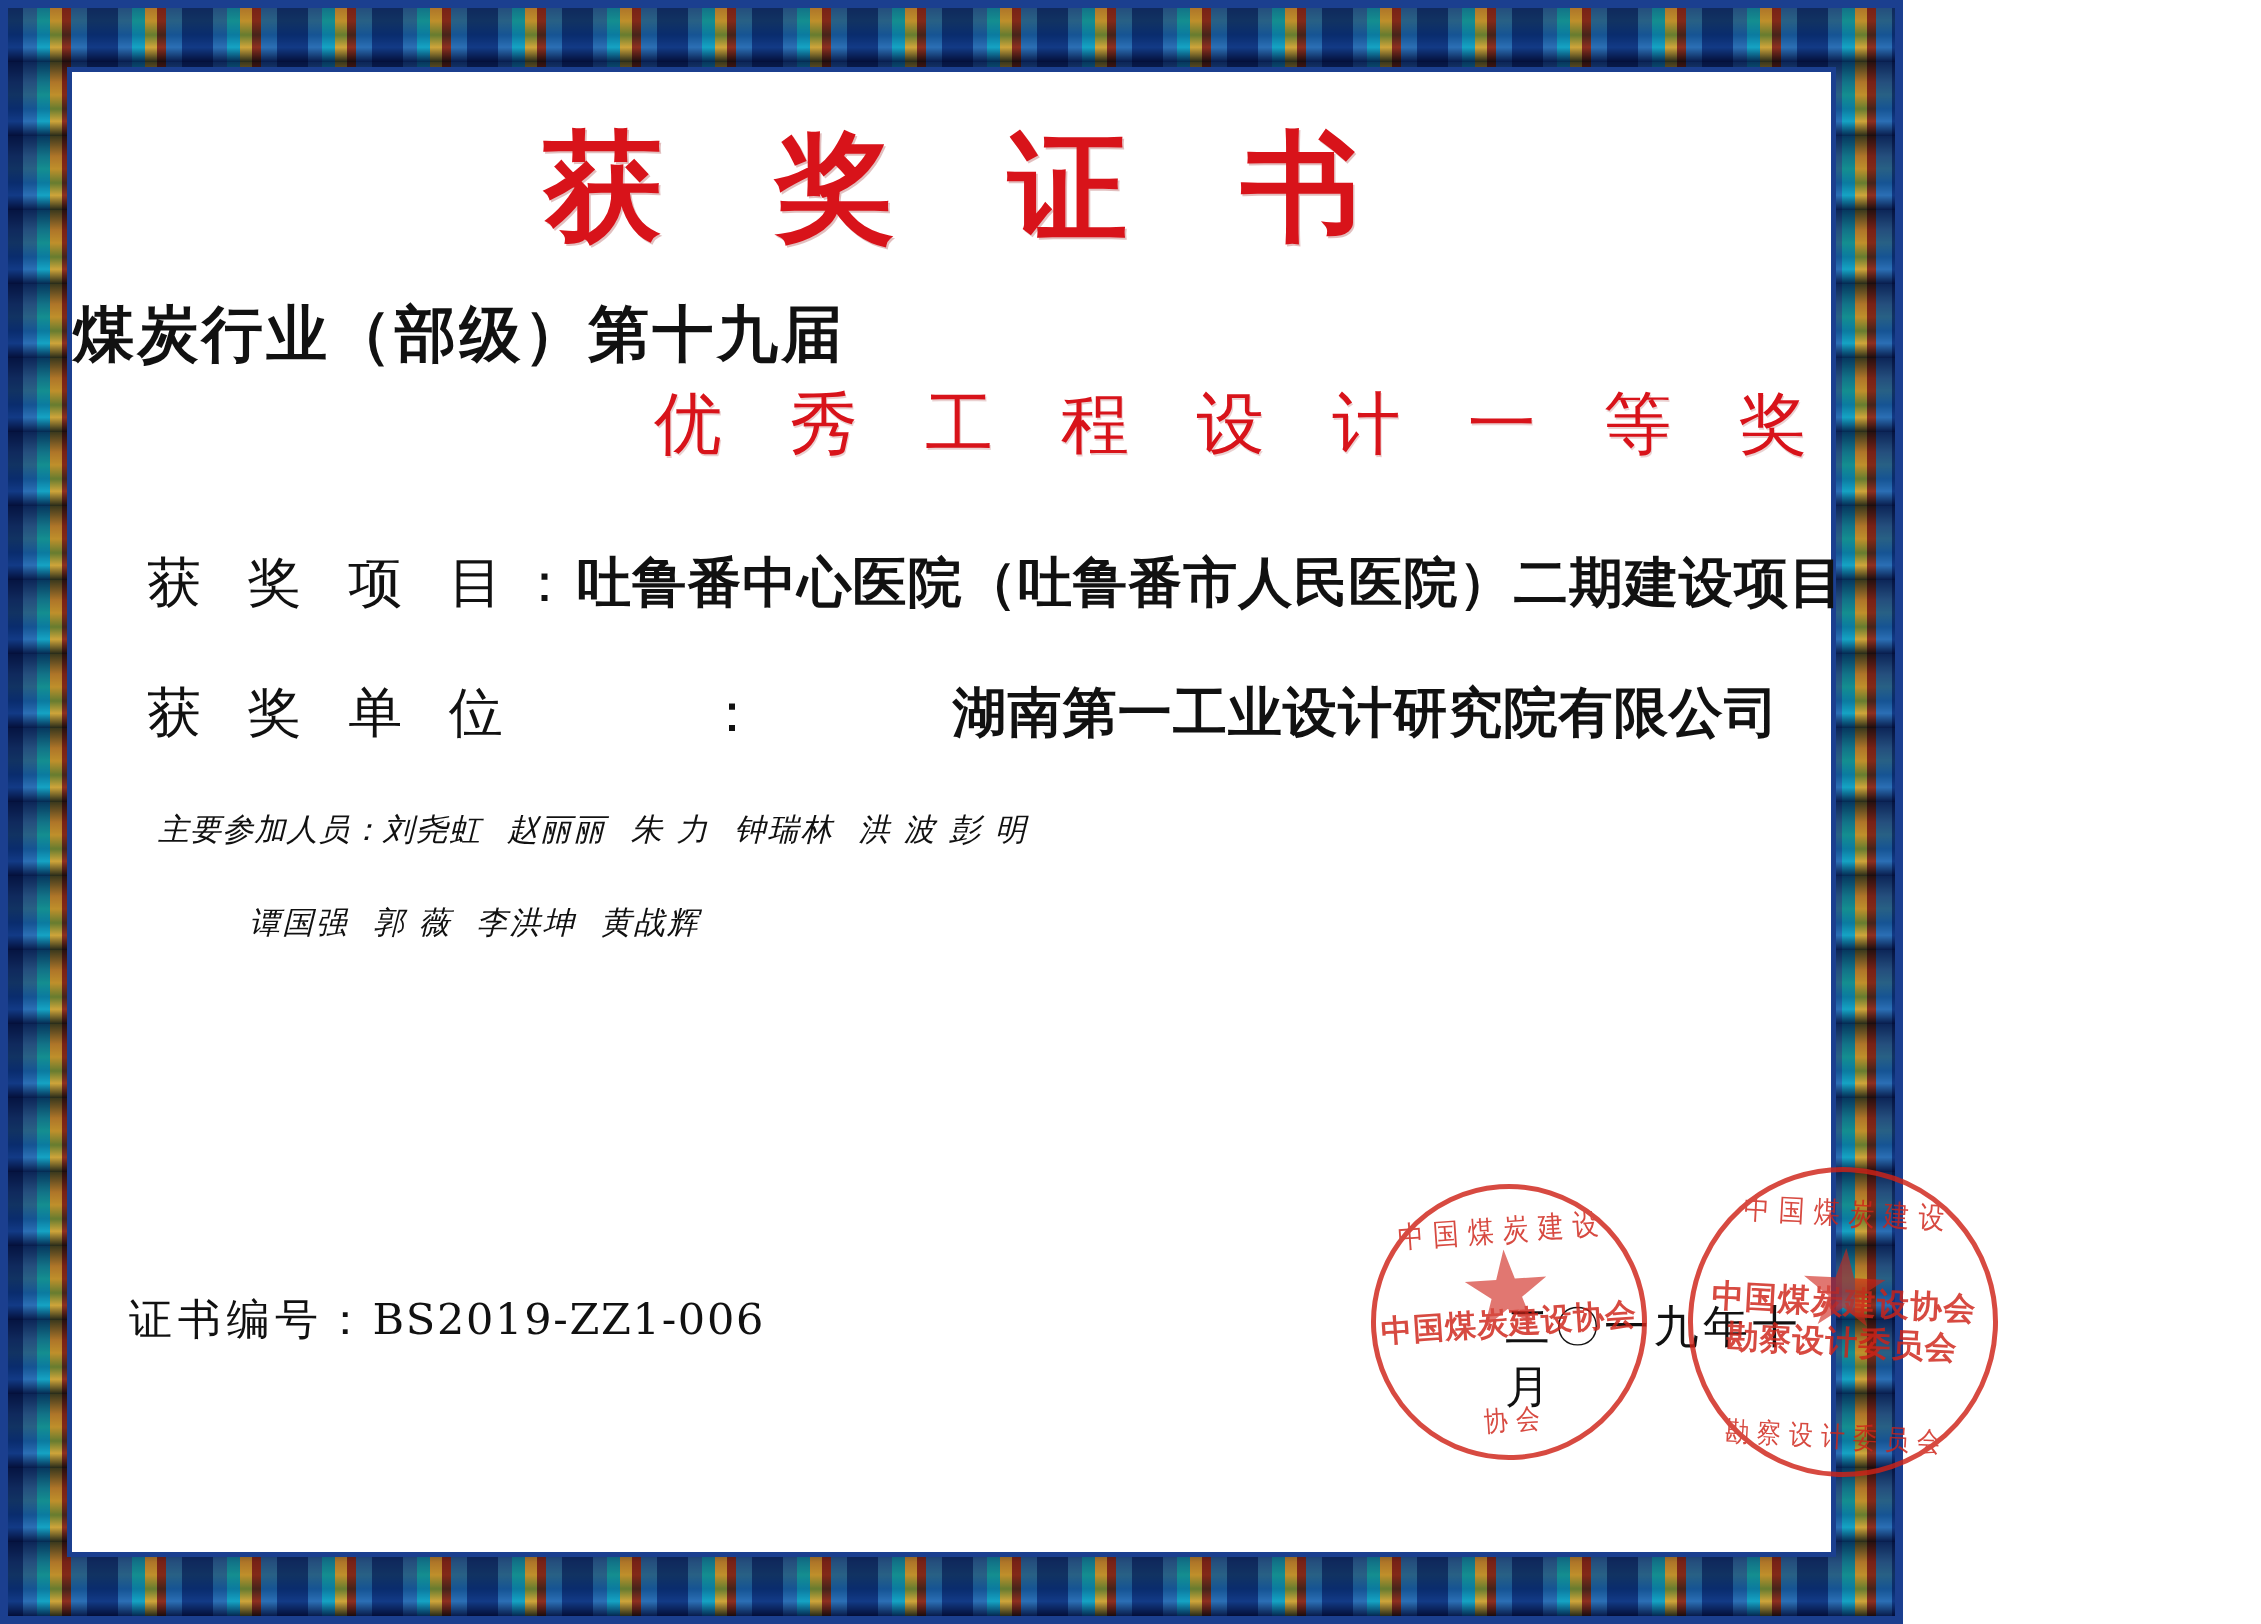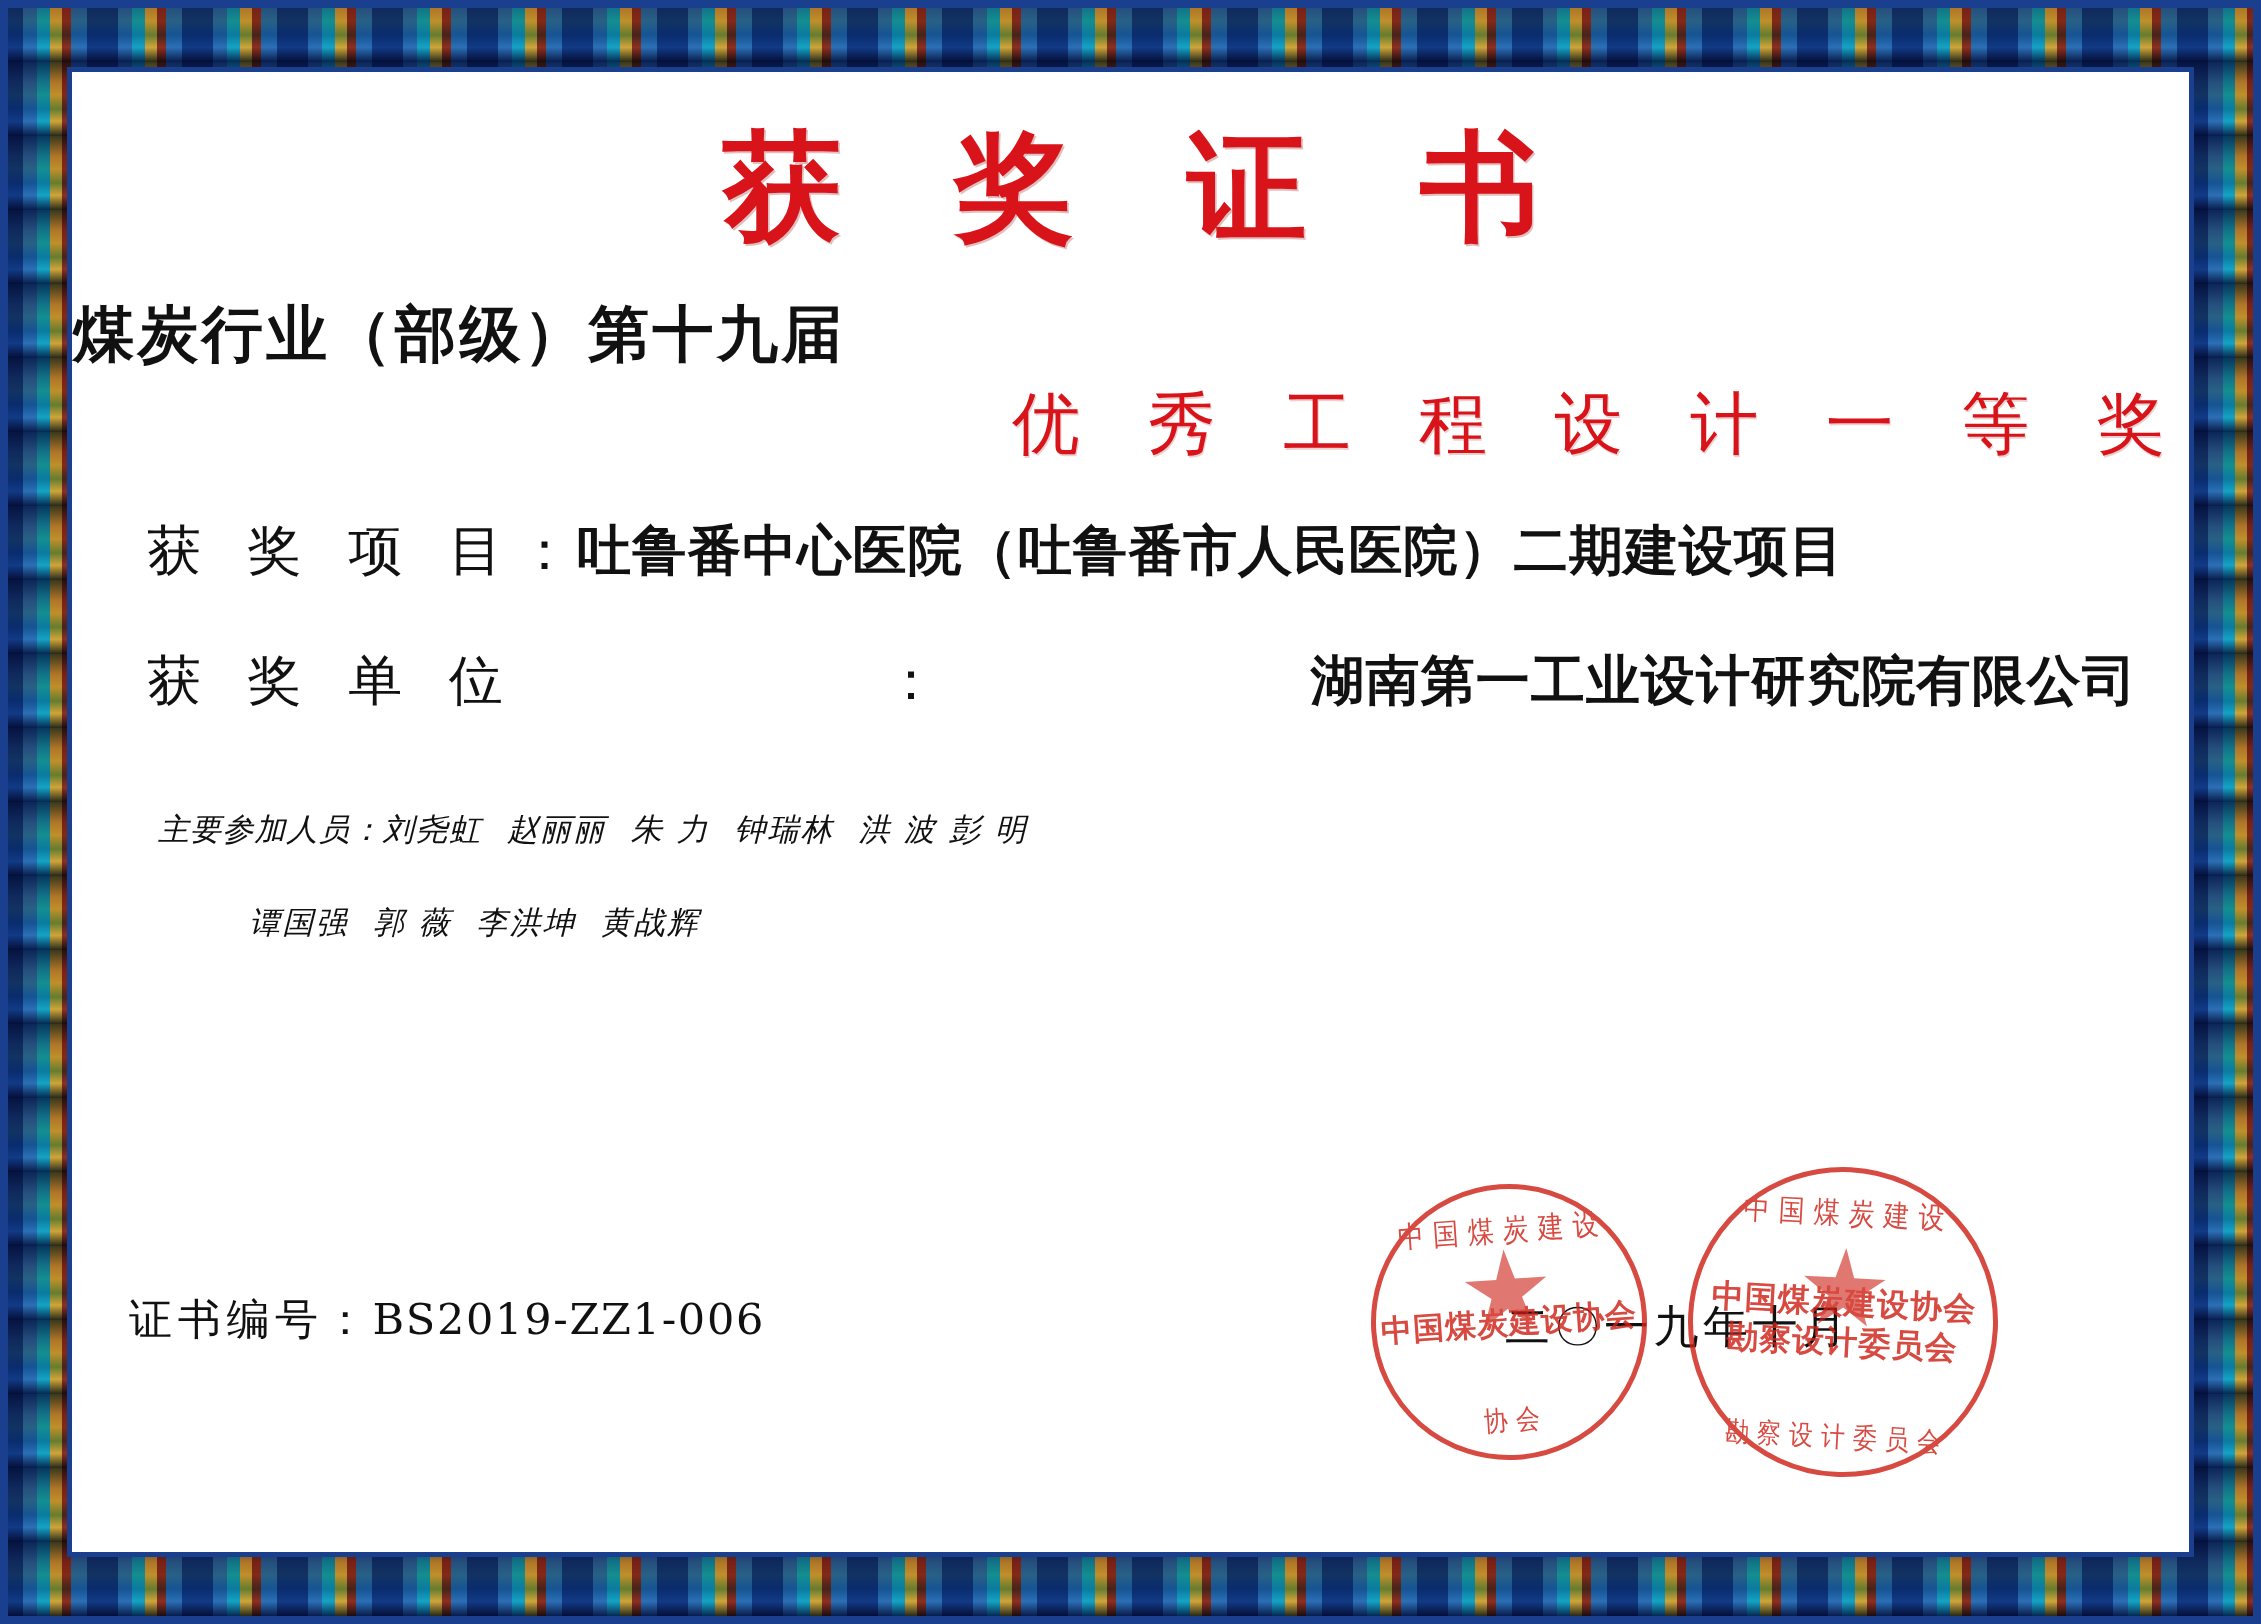--- a/index.html
+++ b/index.html
@@ -10,21 +10,21 @@
   body {
     width: 2261px;
     height: 1624px;
     font-family: "Liberation Serif", "DejaVu Serif", serif;
     overflow: hidden;
   }
 
   
   .certificate {
     position: relative;
-    width: 2261px;
+    width: 1903px;
     height: 1624px;
     box-sizing: border-box;
     background: #14532d;
   }
 
   
   .border-frame {
     position: absolute;
     inset: 0;
     box-sizing: border-box;
@@ -131,20 +131,21 @@
     font-weight: 500;
   }
   .field-colon {
     letter-spacing: 0;
     padding-right: 5.7px;
   }
   .field-value {
     font-weight: bold;
     letter-spacing: 1.1px;
     white-space: nowrap;
+    margin-top: 32px;
   }
 
   .members {
     position: absolute;
     left: 85px;
     top: 731px;
     font-size: 31px;
     color: #111111;
     line-height: 1.65;
     font-family: "DejaVu Serif", "Liberation Serif", serif;

